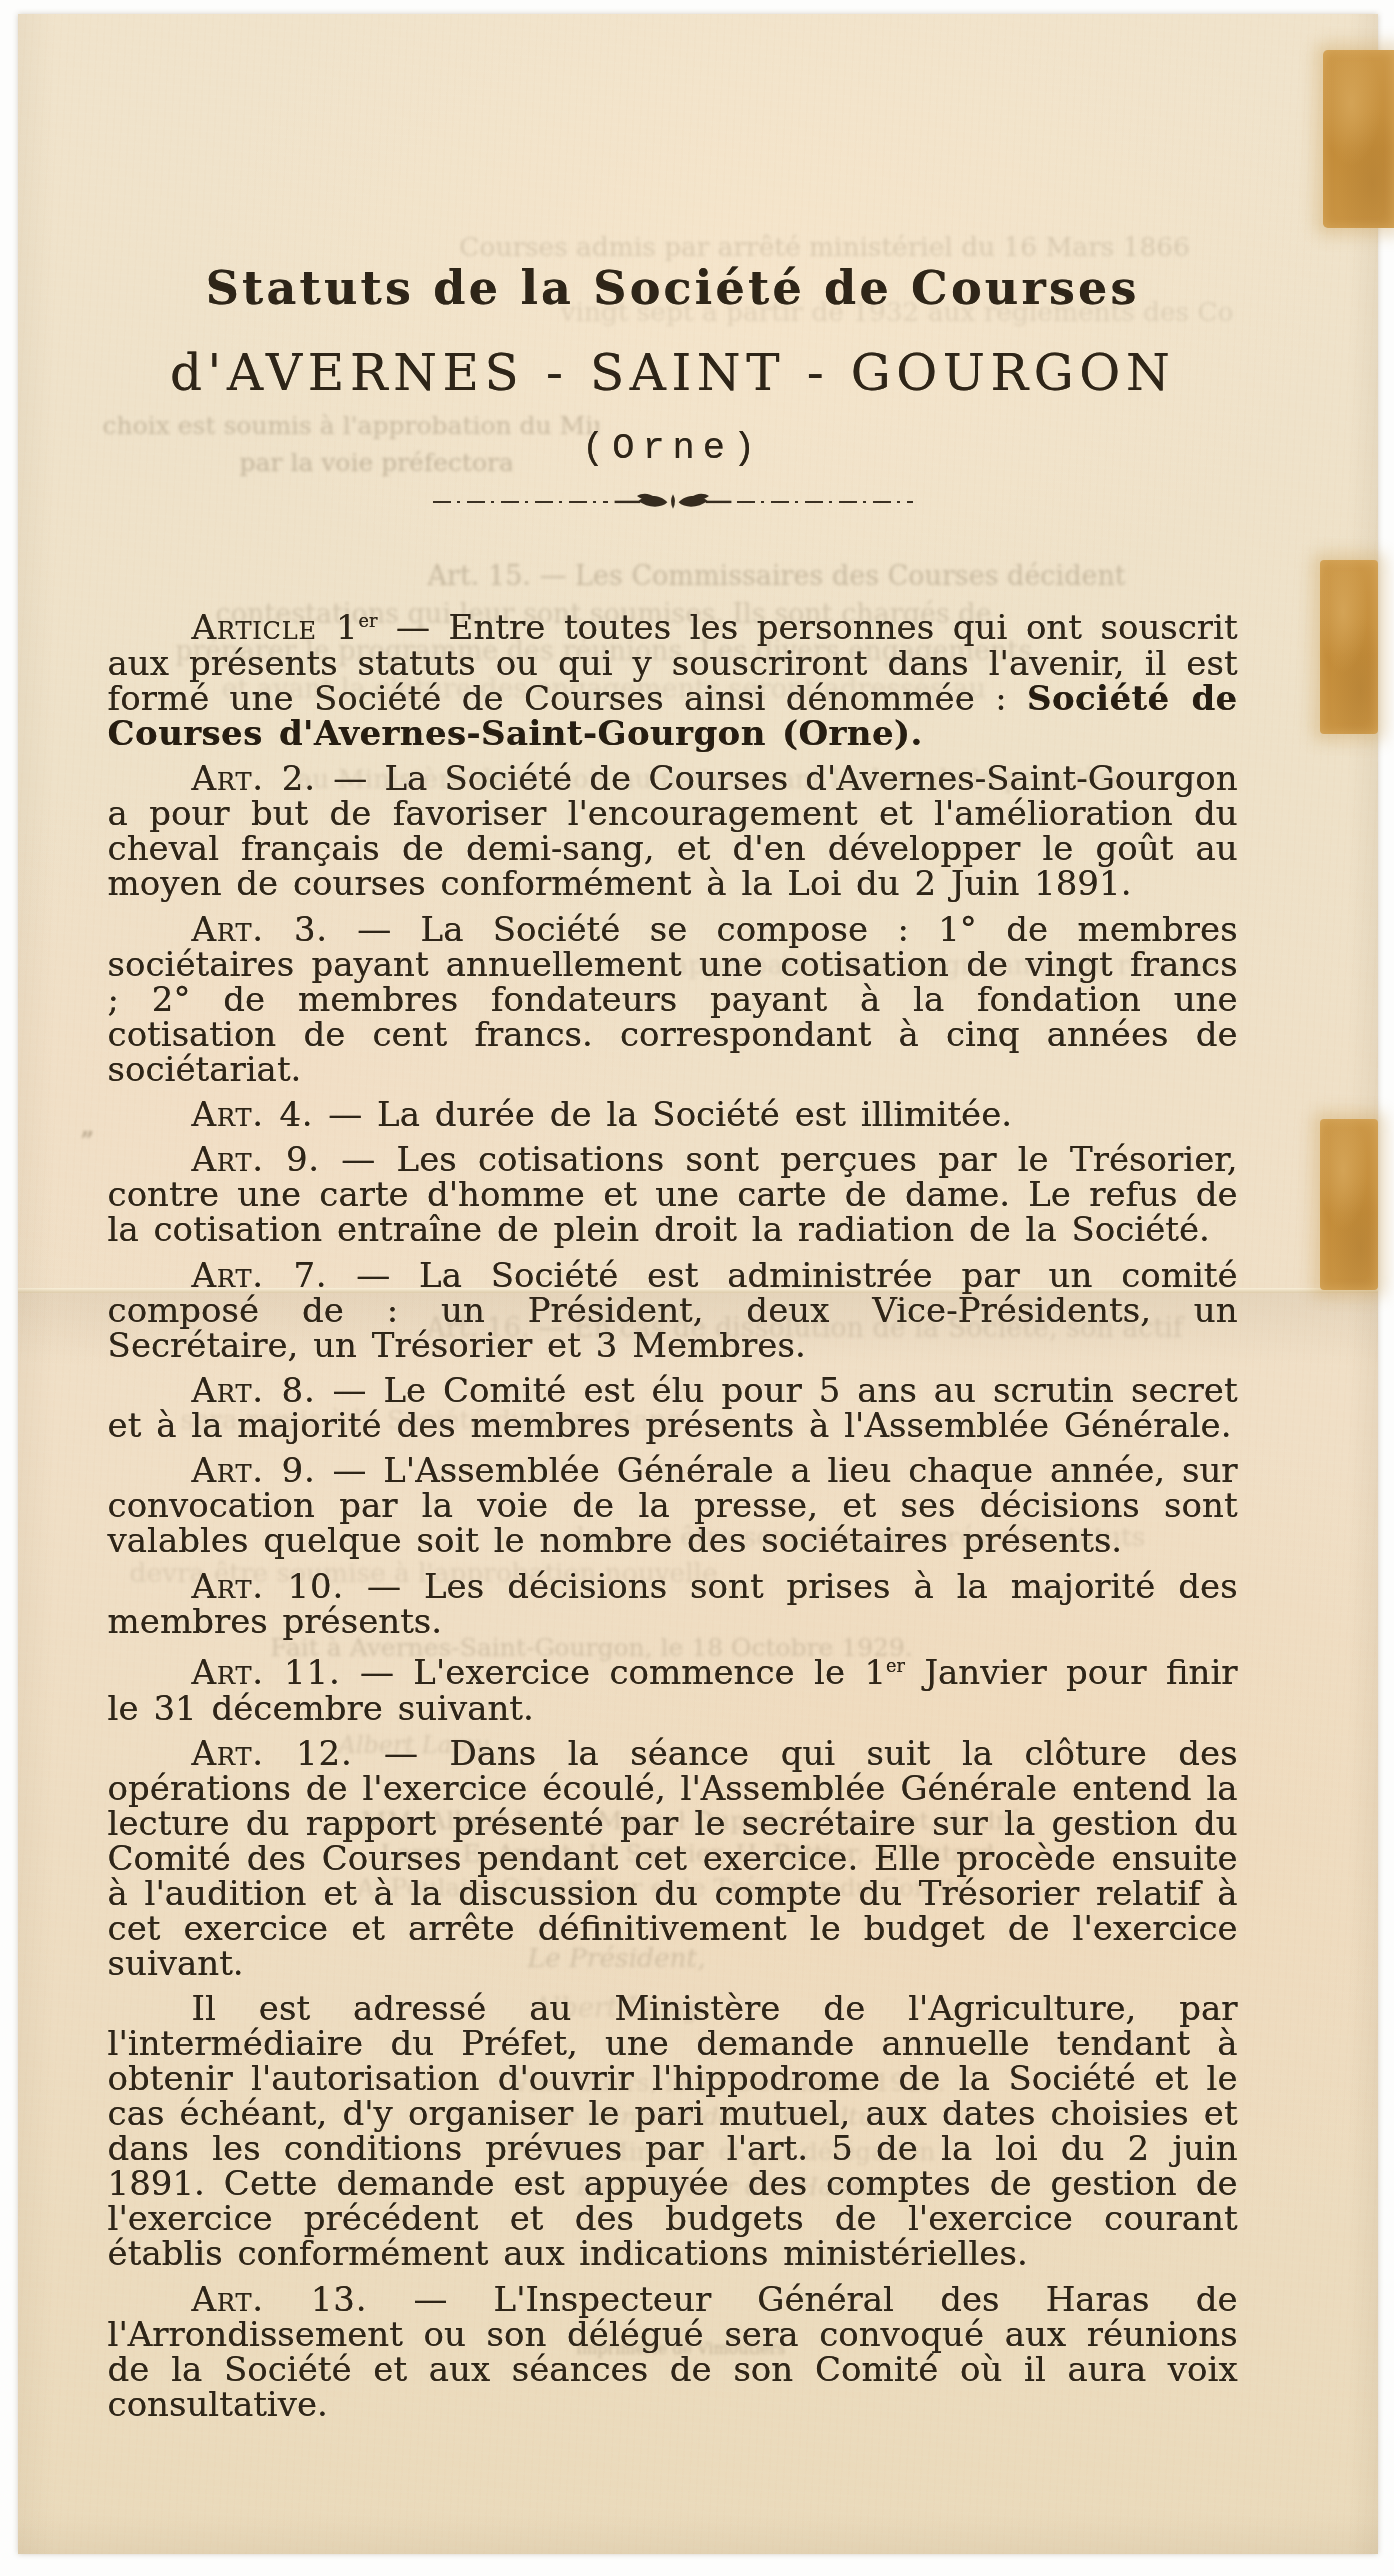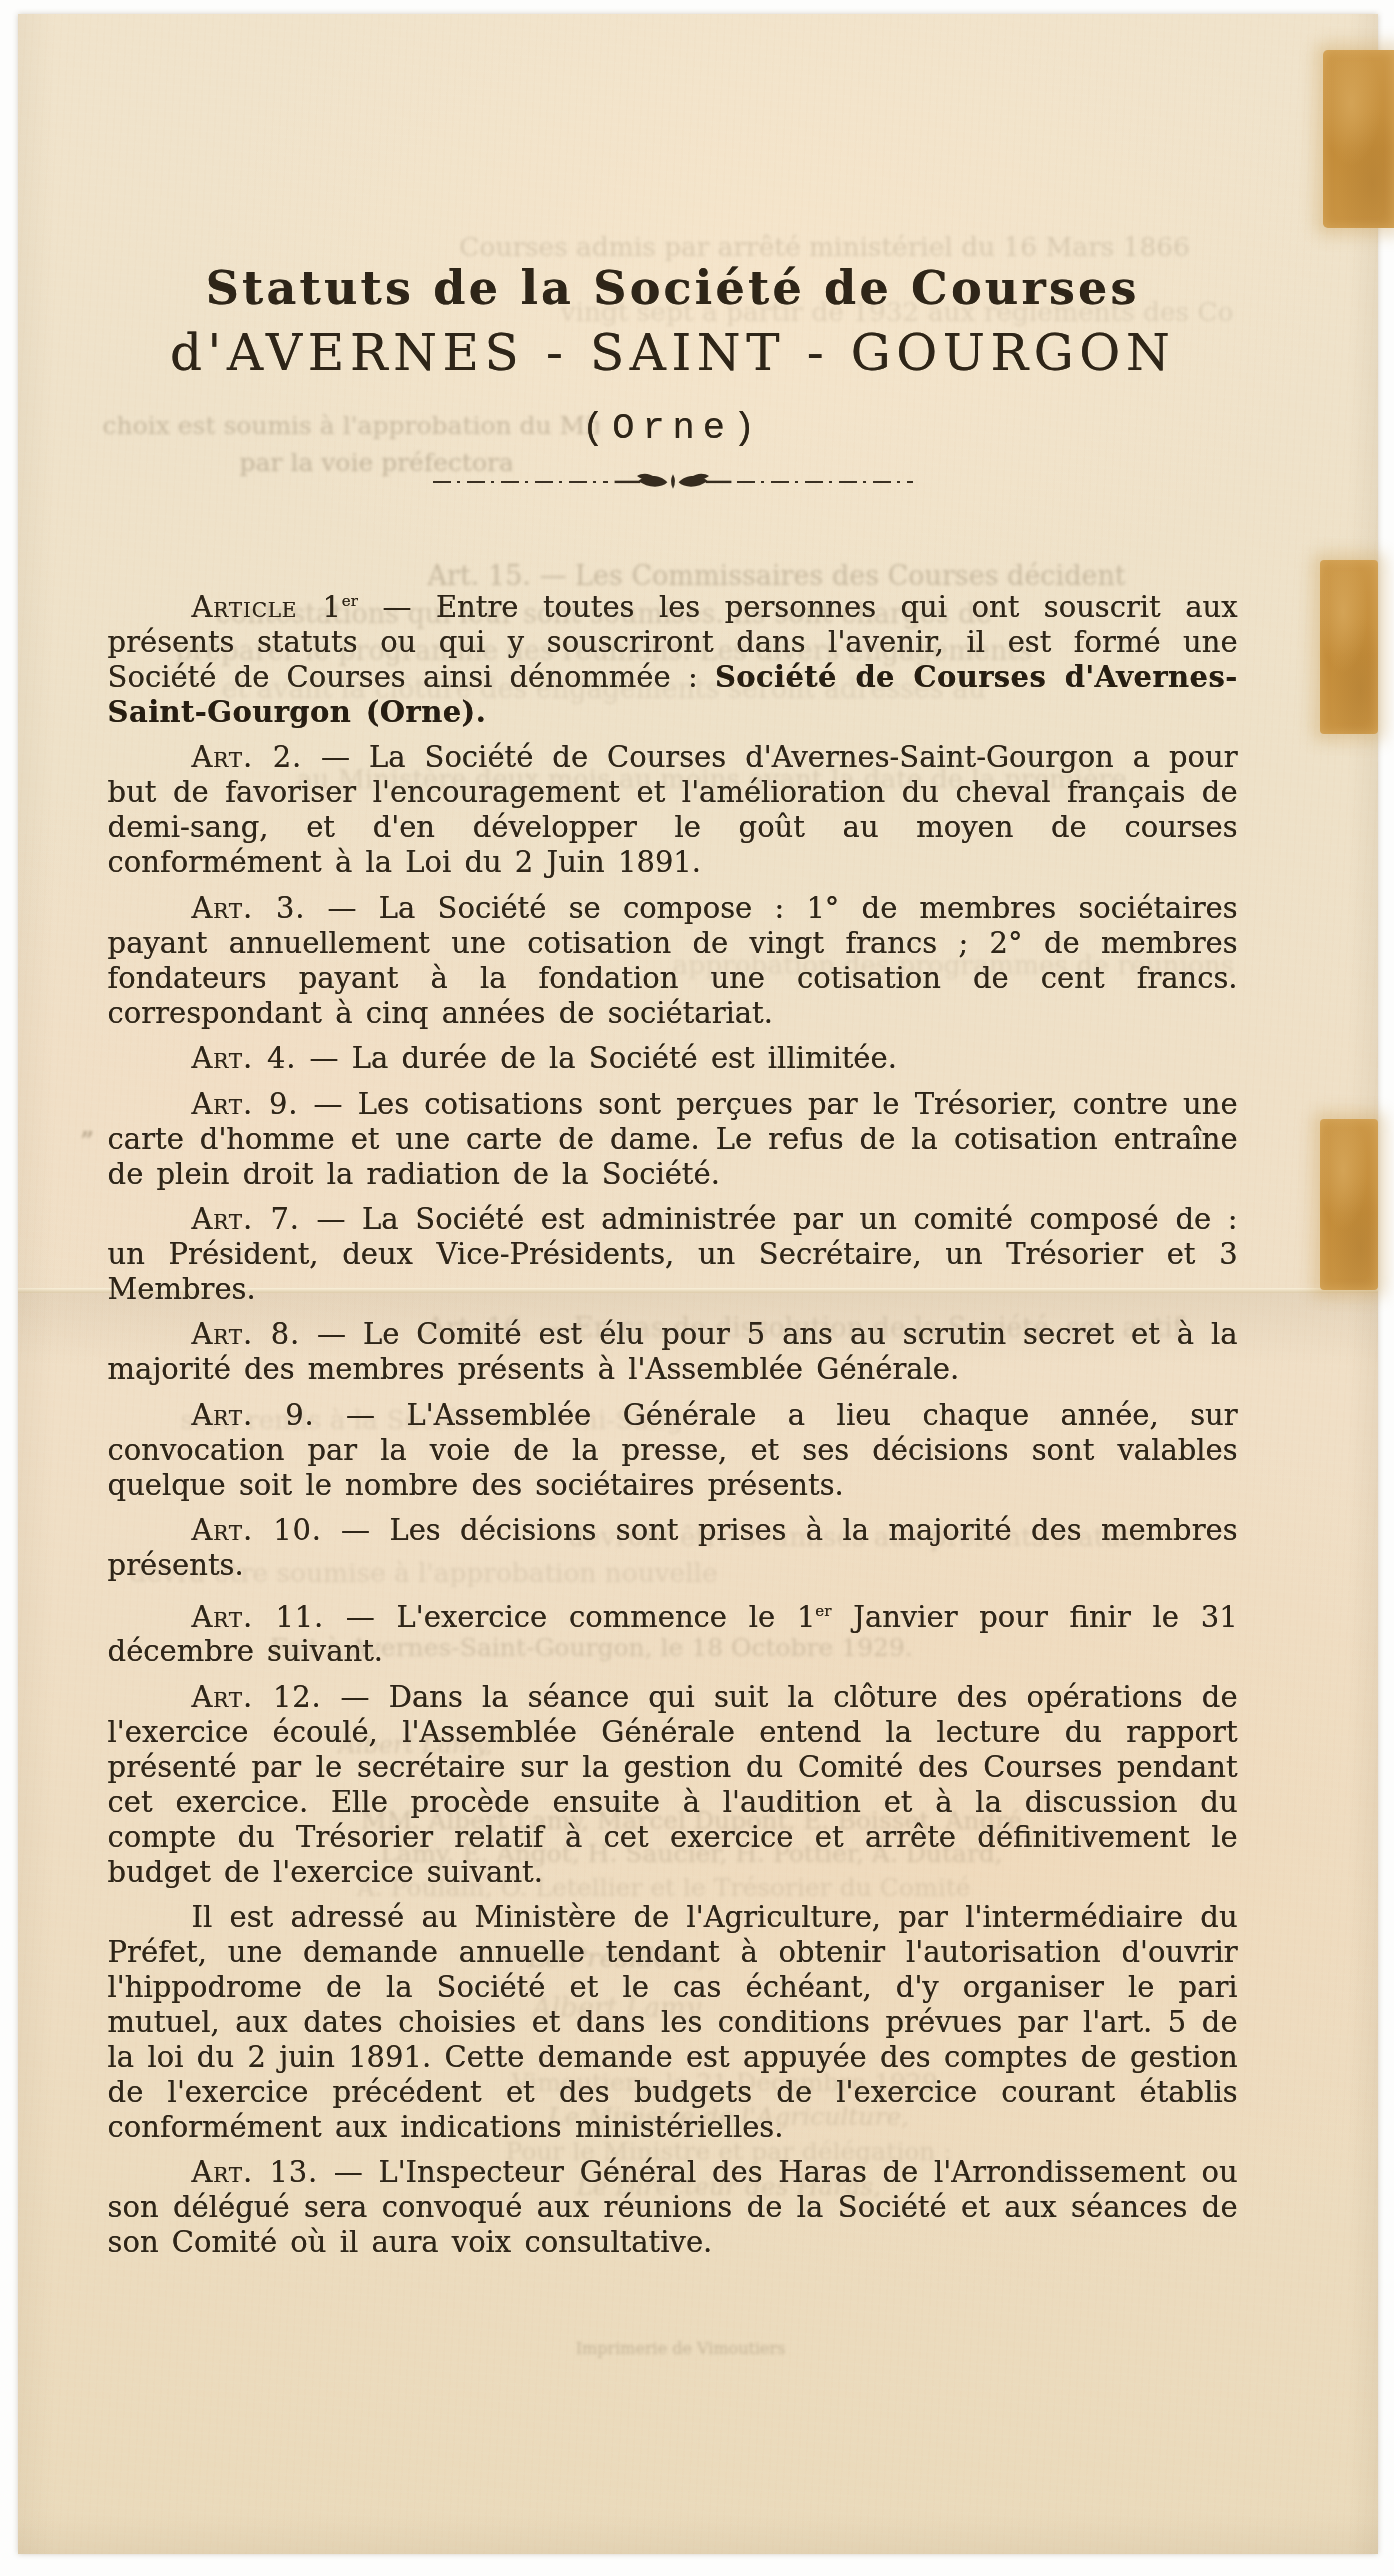--- a/index.html
+++ b/index.html
@@ -43,32 +43,32 @@
 
   
   .ghosts{position:absolute;inset:0;pointer-events:none;}
   .ghost{position:absolute;color:#6d5c41;filter:blur(1.6px);text-align:center;
     line-height:1.15;white-space:nowrap;overflow:hidden;}
 
   
   .content{position:absolute;left:90px;top:0;width:1130px;color:#2e2518;
     text-shadow:0 0 0.6px rgba(46,37,24,.75);}
   .t1{margin-top:250px;font-size:46px;font-weight:700;letter-spacing:3.2px;text-align:center;
-      line-height:48px;margin-bottom:16px;}
+      line-height:48px;margin-bottom:36px;}
   .t2{font-size:50px;font-weight:400;letter-spacing:5.6px;text-align:center;line-height:50px;
       margin-bottom:32px;}
   .t3{font-size:37px;font-weight:400;letter-spacing:8px;text-align:center;line-height:37px;
       margin-bottom:24px;font-family:Liberation Mono, monospace;}
   .divider{width:480px;height:21px;margin:0 auto 92px auto;display:flex;align-items:center;
       color:#3a3023;}
   .divider .dash{flex:1;height:2.4px;background:repeating-linear-gradient(90deg,
       currentColor 0 17.6px, transparent 17.6px 24px, currentColor 24px 27px, transparent 27px 34px);}
   .divider svg{flex:0 0 auto;margin:0 4.8px;}
 
-  .para{font-size:29px;line-height:35px;text-align:justify;text-indent:84px;
+  .para{font-size:34px;line-height:35px;text-align:justify;text-indent:84px;
     word-spacing:4px;margin:0 0 10.4px 0;}
   .art-label{font-variant:small-caps;letter-spacing:0.8px;}
   .para sup{font-size:.52em;vertical-align:super;letter-spacing:0;}
   .para b{font-weight:700;letter-spacing:0.4px;color:#261d11;}
 </style>
 </head>
 <body>
 
 <div class="scan">
   <div class="paper">

